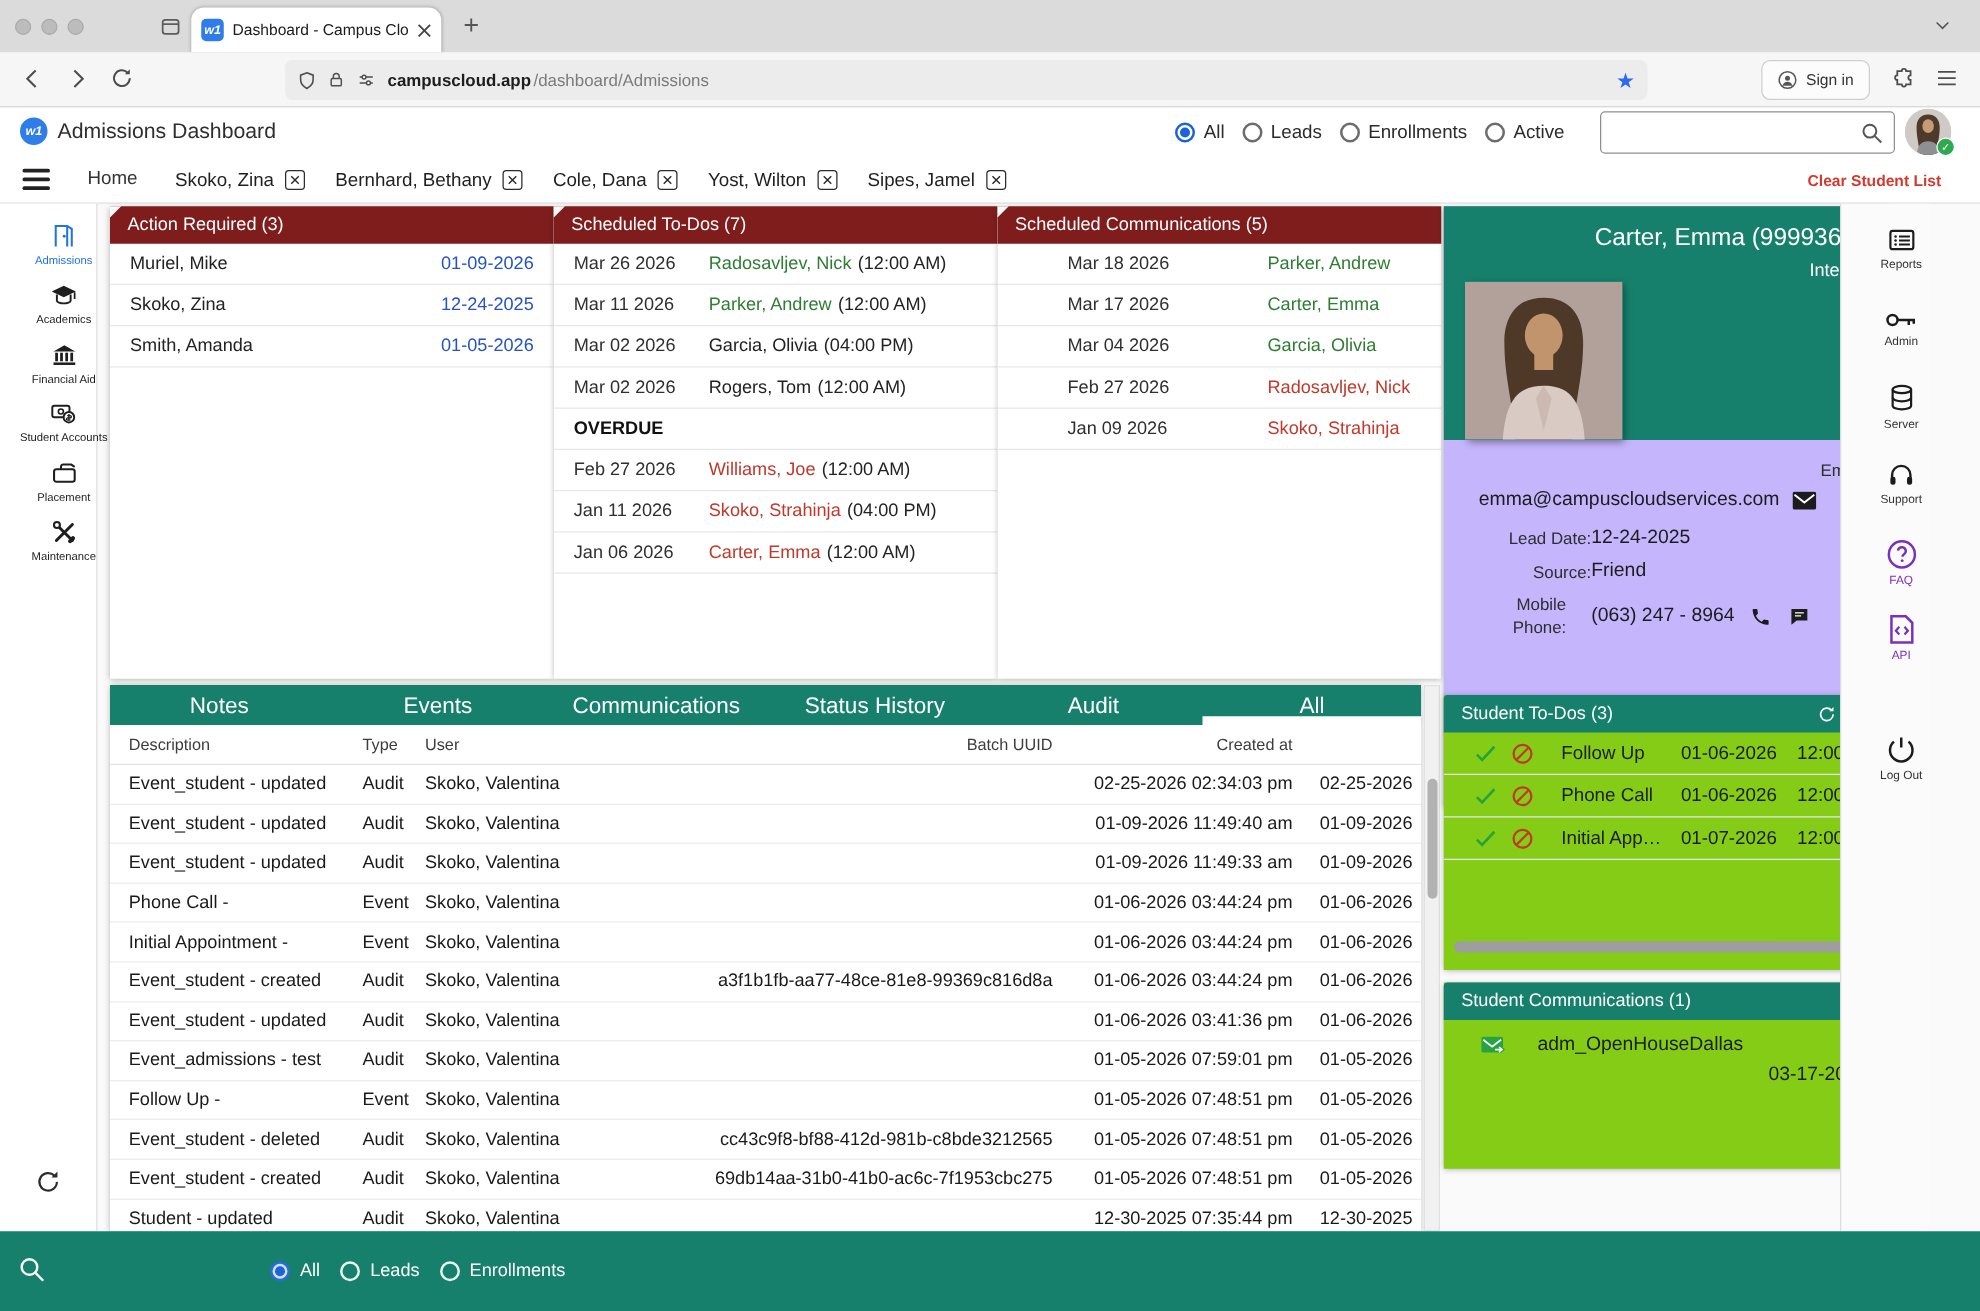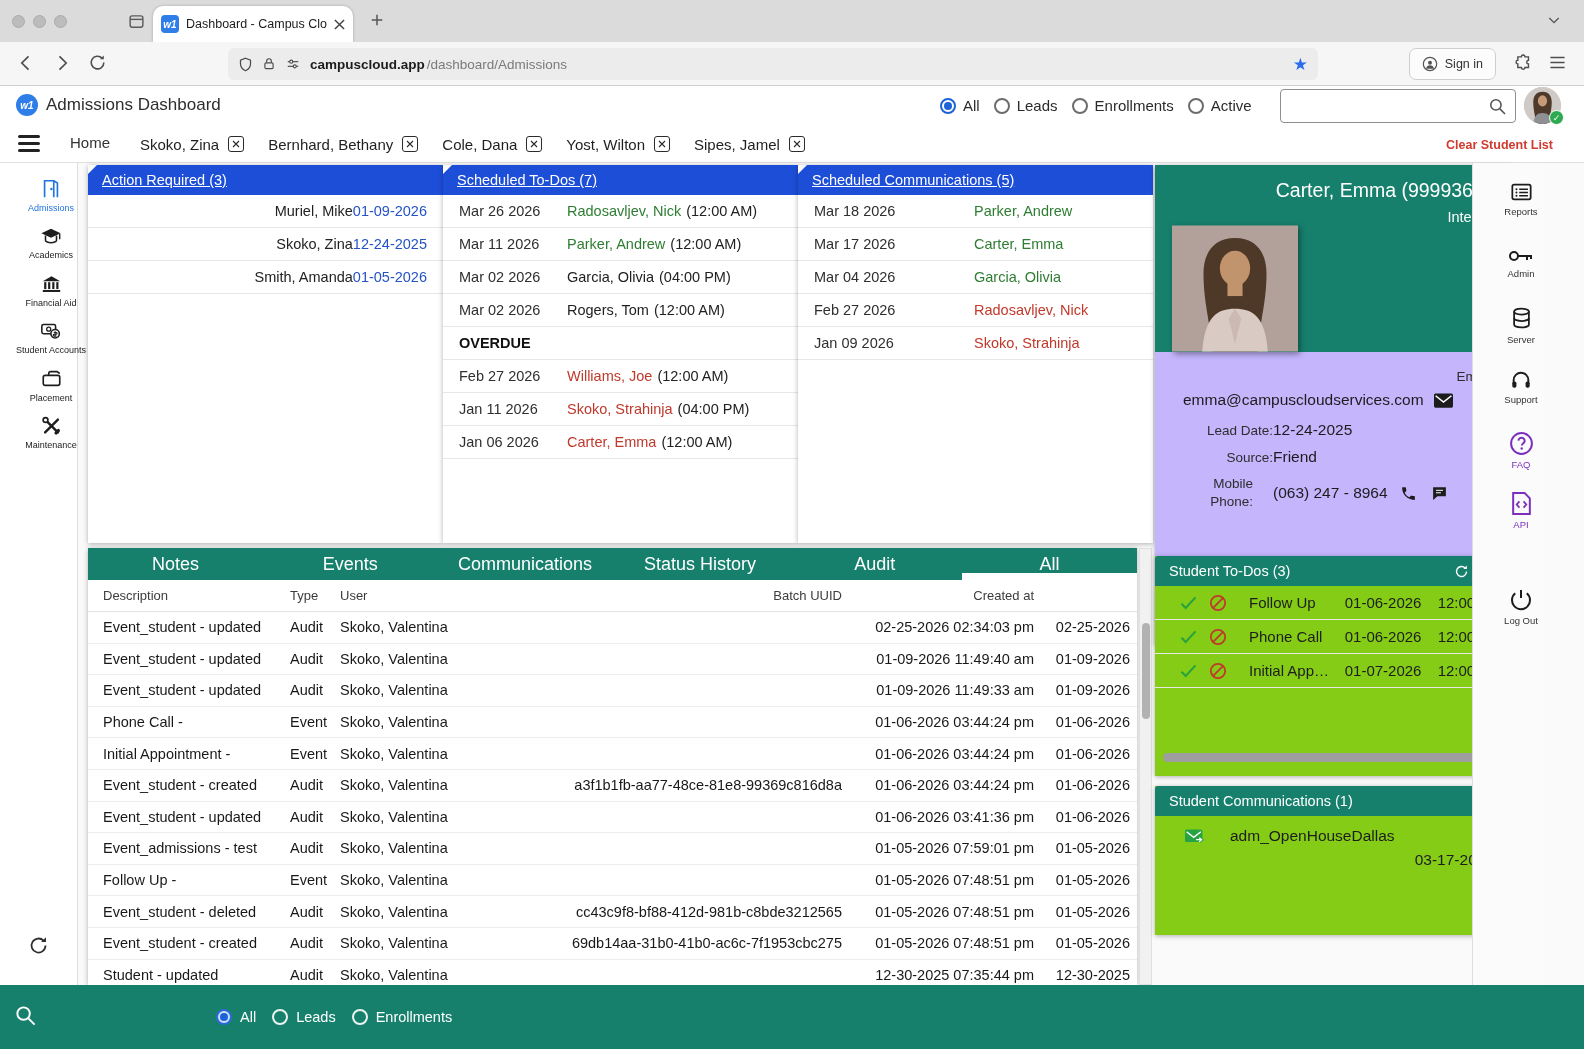--- a/index.html
+++ b/index.html
@@ -58,27 +58,27 @@
   
   .side-left { position:absolute; left:0; top:163px; width:78px; height:822px; background:#fff; border-right:1px solid #ddd; }
   .sl-item { position:absolute; left:12px; width:78px; text-align:center; color:#1e1e1e; }
   .sl-item .ic { display:flex; justify-content:center; }
   .sl-item .lbl { font-size:9px; margin-top:3px; color:#222; }
   .sl-item.active, .sl-item.active .lbl { color:#2273e0; }
   .refresh-bl { position:absolute; left:28px; top:772px; color:#2c2c2c; }
 
   
   .panel { position:absolute; top:165px; width:355px; height:378px; background:#fff; box-shadow:0 1px 5px rgba(0,0,0,.3); }
-  .panel-hd { position:relative; height:30px; background:#1d4ed8; color:#fff; font-size:14.5px; display:flex; align-items:center; padding:0 14px;text-decoration:underline; }
+  .panel-hd { position:relative; height:30px; background:#7f1d1d; color:#fff; font-size:14.5px; display:flex; align-items:center; padding:0 14px; }
   .panel-hd::before { content:''; position:absolute; left:0; top:0; border-top:9px solid #fafafa; border-right:9px solid transparent; }
   .prow { height:33px; display:flex; align-items:center; padding:0 16px; border-bottom:1px solid #e7e7e7; font-size:14.5px; color:#222; }
-  .prow .grow { flex:1;text-align:right; }
+  .prow .grow { flex:1; }
   .date-blue { color:#2553c4; }
   .td-date { width:108px; color:#2f2f2f; flex:0 0 108px; }
-  .sc-date { width:160px; color:#2f2f2f; flex:0 0 160px; }
+  .sc-date { width:160px; color:#2f2f2f; flex:0 0 160px;margin-left:40px; }
   .nm { margin-right:5px; }
   .nm.green { color:#2e7d32; } .nm.red { color:#c0392b; } .nm.dark { color:#222; }
   .overdue { font-weight:bold; font-size:14.5px; color:#111; }
 
   
   .activity { position:absolute; left:88px; top:548px; width:1049px; height:437px; background:#fff; box-shadow:0 1px 5px rgba(0,0,0,.3); overflow:hidden; }
   .tabbar { height:32px; background:#17806d; display:flex; }
   .tab-item { flex:1; position:relative; color:#fff; font-size:18px; display:flex; align-items:center; justify-content:center; cursor:pointer; }
   .tab-item.active::after { content:''; position:absolute; left:0; right:0; bottom:0; height:7px; background:#fff; }
   .at-hd { height:32px; display:flex; align-items:center; font-size:13px; color:#3c3c3c; border-bottom:1px solid #e3e3e3; }

